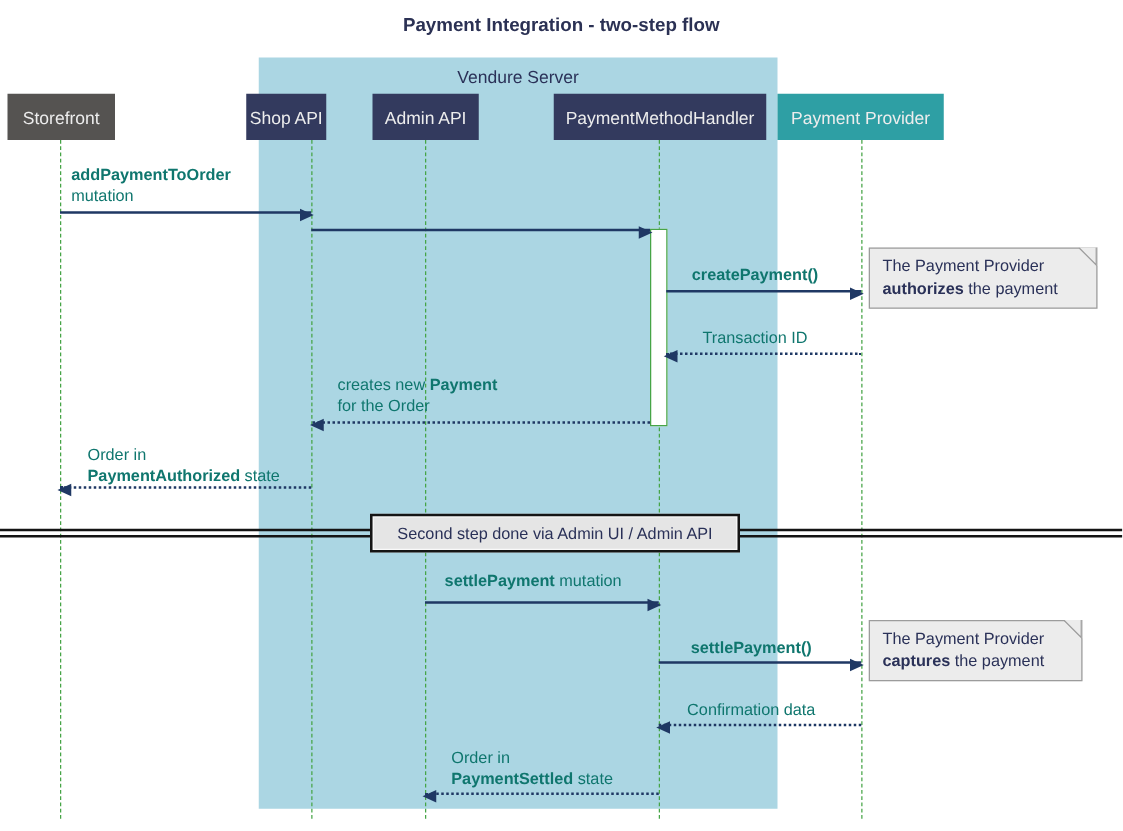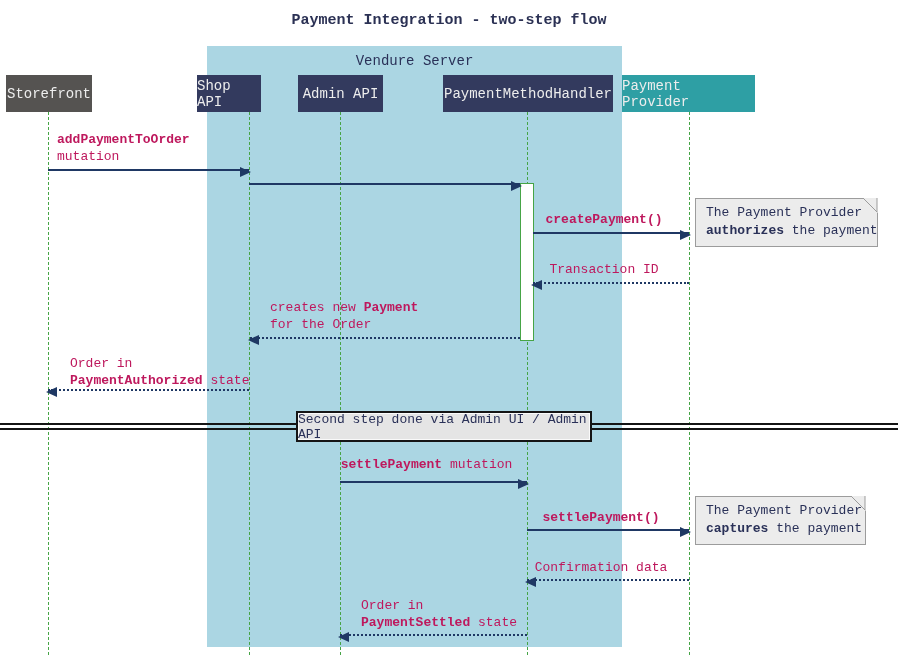--- a/index.html
+++ b/index.html
@@ -1,35 +1,35 @@
 <!DOCTYPE html>
 <html><head>
 <meta charset="utf-8">
 <style>
   html,body{margin:0;padding:0;background:#ffffff;}
   .stage{position:relative;width:898px;height:665px;background:#ffffff;overflow:hidden;
-         font-family:Liberation Mono, monospace;color:#2A3158;}
+         font-family:Liberation Sans, sans-serif;color:#2A3158;}
   .title{position:absolute;left:0;top:12px;width:898px;text-align:center;
          font-size:15px;font-weight:bold;color:#2B3154;}
   .server{position:absolute;left:207px;top:46px;width:415px;height:601px;background:#ABD6E3;}
   .server-label{position:absolute;left:0;top:7px;width:100%;text-align:center;font-size:14px;color:#2A3158;}
   .pbox{position:absolute;top:75px;height:37px;display:flex;align-items:center;justify-content:center;
         font-size:14px;color:#EDEDED;z-index:6;}
   .pbox.navy{background:#333A5E;}
   .pbox.gray{background:#555351;}
   .pbox.teal{background:#2E9FA4;}
   .lifeline{position:absolute;top:112px;height:543px;width:0;border-left:1px dashed #46A446;z-index:2;}
   .activation{position:absolute;left:520px;top:183px;width:12px;height:156px;background:#ffffff;
               border:1px solid #46A446;z-index:4;}
   .arrow{position:absolute;height:0;border-top:2px solid #1F3864;z-index:5;}
   .arrow.dot{border-top-style:dotted;}
   .ah{position:absolute;width:0;height:0;top:-4px;border-top:5px solid transparent;border-bottom:5px solid transparent;}
   .ah.r{right:-2px;border-left:11px solid #1F3864;}
   .ah.l{left:-2px;border-right:11px solid #1F3864;}
-  .mlabel{position:absolute;font-size:13px;color:#be185d;line-height:17px;z-index:5;white-space:nowrap;}
+  .mlabel{position:absolute;font-size:13px;color:#0f766e;line-height:17px;z-index:5;white-space:nowrap;}
   .mlabel.center{text-align:center;padding-right:14px;box-sizing:border-box;}
   .b{font-weight:bold;}
   .divline{position:absolute;left:0;width:898px;height:2px;background:#141414;z-index:3;}
   .divbox{position:absolute;left:296px;top:411px;width:296px;height:31px;background:#e5e5e5;
           border:2px solid #151515;box-shadow:inset 0 0 0 1px #fafafa;box-sizing:border-box;
           display:flex;align-items:center;justify-content:center;font-size:13px;color:#2A3158;z-index:6;}
   .note{position:absolute;background:#ECECEC;border:1px solid #9C9C9C;font-size:13px;line-height:18px;
         padding:5px 10px;box-sizing:border-box;z-index:6;white-space:nowrap;}
   .fold{position:absolute;top:-1px;right:-1px;}
 </style>

